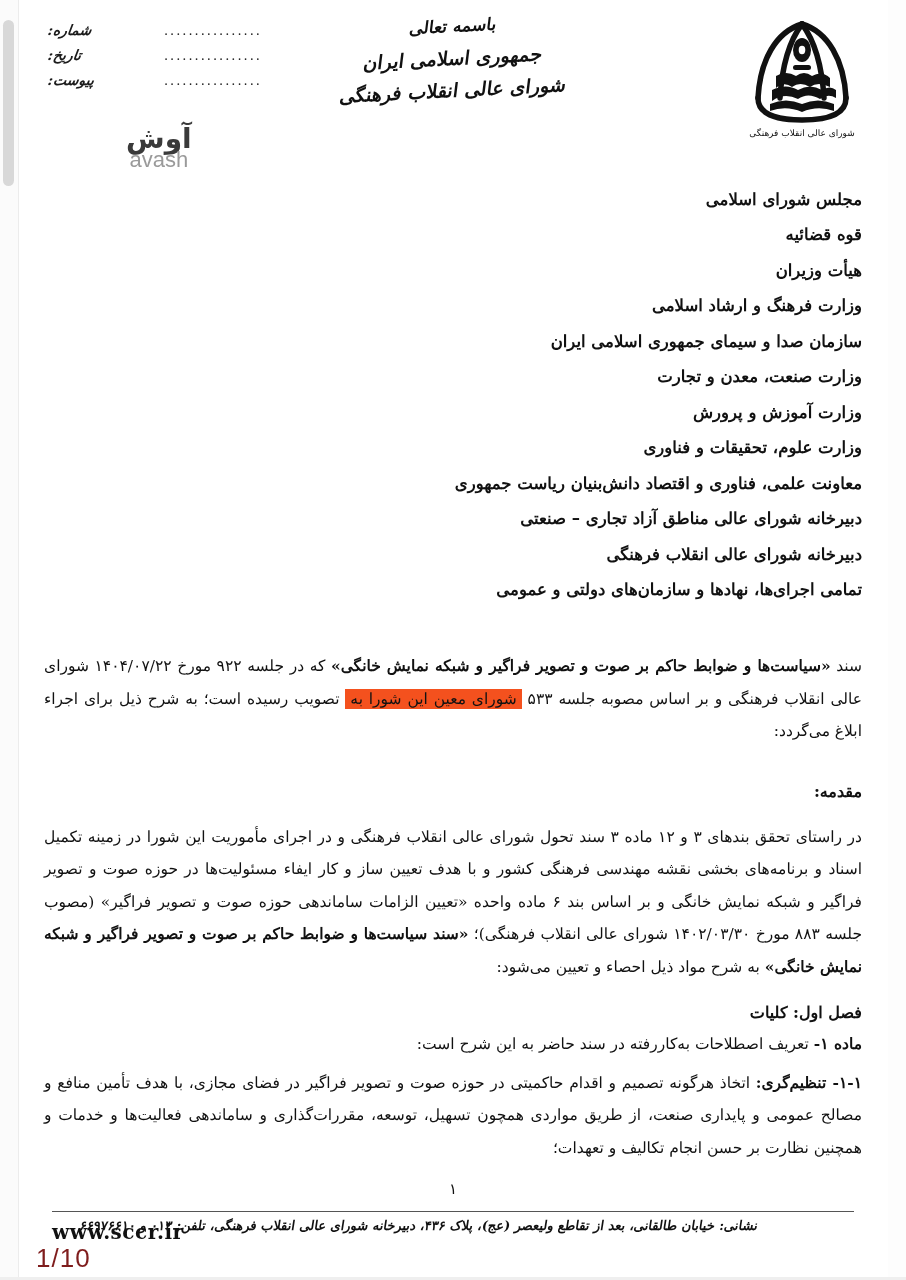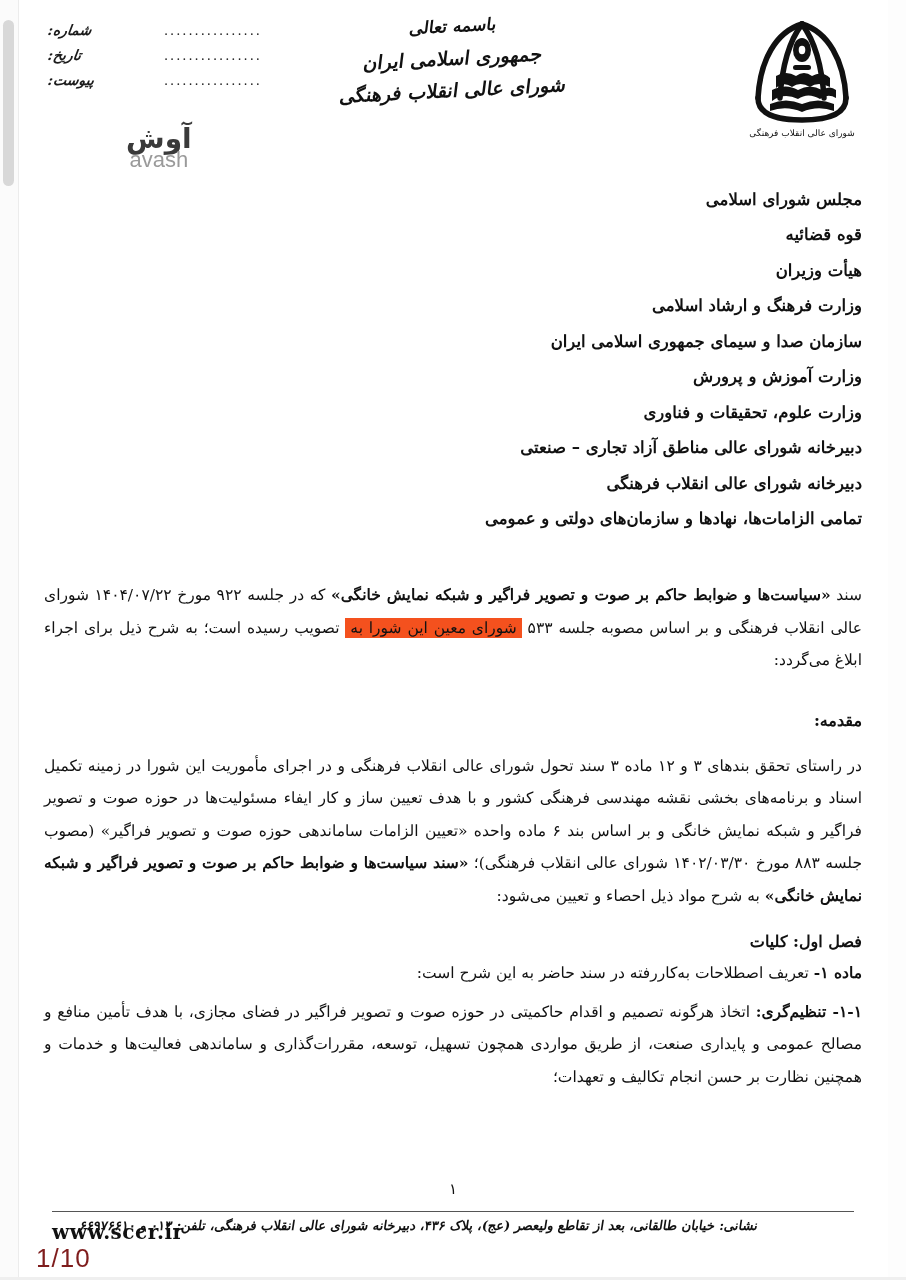--- a/index.html
+++ b/index.html
@@ -325,25 +325,27 @@
     </div>
 
     <div class="doc-body">
 
       <ul class="recipients">
         <li>مجلس شورای اسلامی</li>
         <li>قوه قضائیه</li>
         <li>هیأت وزیران</li>
         <li>وزارت فرهنگ و ارشاد اسلامی</li>
         <li>سازمان صدا و سیمای جمهوری اسلامی ایران</li>
+        <li>وزارت صنعت، معدن و تجارت</li>
         <li>وزارت آموزش و پرورش</li>
         <li>وزارت علوم، تحقیقات و فناوری</li>
+        <li>معاونت علمی، فناوری و اقتصاد دانش‌بنیان ریاست جمهوری</li>
         <li>دبیرخانه شورای عالی مناطق آزاد تجاری – صنعتی</li>
         <li>دبیرخانه شورای عالی انقلاب فرهنگی</li>
-        <li>تمامی الزامات‌ها، نهادها و سازمان‌های دولتی و عمومی</li>
+        <li>تمامی اجرای‌ها، نهادها و سازمان‌های دولتی و عمومی</li>
       </ul>
 
       <p class="para para-intro"><span>سند </span><span class="b">«سیاست‌ها و ضوابط حاکم بر صوت و تصویر فراگیر و شبکه نمایش خانگی»</span><span> که در جلسه ۹۲۲ مورخ ۱۴۰۴/۰۷/۲۲ شورای عالی انقلاب فرهنگی و بر اساس مصوبه جلسه ۵۳۳ </span><span class="hl">شورای معین این شورا به</span><span> تصویب رسیده است؛ به شرح ذیل برای اجراء ابلاغ می‌گردد:</span></p>
 
       <div class="sec-title">مقدمه:</div>
 
       <p class="para"><span>در راستای تحقق بندهای ۳ و ۱۲ ماده ۳ سند تحول شورای عالی انقلاب فرهنگی و در اجرای مأموریت این شورا در زمینه تکمیل اسناد و برنامه‌های بخشی نقشه مهندسی فرهنگی کشور و با هدف تعیین ساز و کار ایفاء مسئولیت‌ها در حوزه صوت و تصویر فراگیر و شبکه نمایش خانگی و بر اساس بند ۶ ماده واحده </span><span>«تعیین الزامات ساماندهی حوزه صوت و تصویر فراگیر»</span><span> (مصوب جلسه ۸۸۳ مورخ ۱۴۰۲/۰۳/۳۰ شورای عالی انقلاب فرهنگی)؛ </span><span class="b">«سند سیاست‌ها و ضوابط حاکم بر صوت و تصویر فراگیر و شبکه نمایش خانگی»</span><span> به شرح مواد ذیل احصاء و تعیین می‌شود:</span></p>
 
       <div class="chapter">فصل اول: کلیات</div>
 

